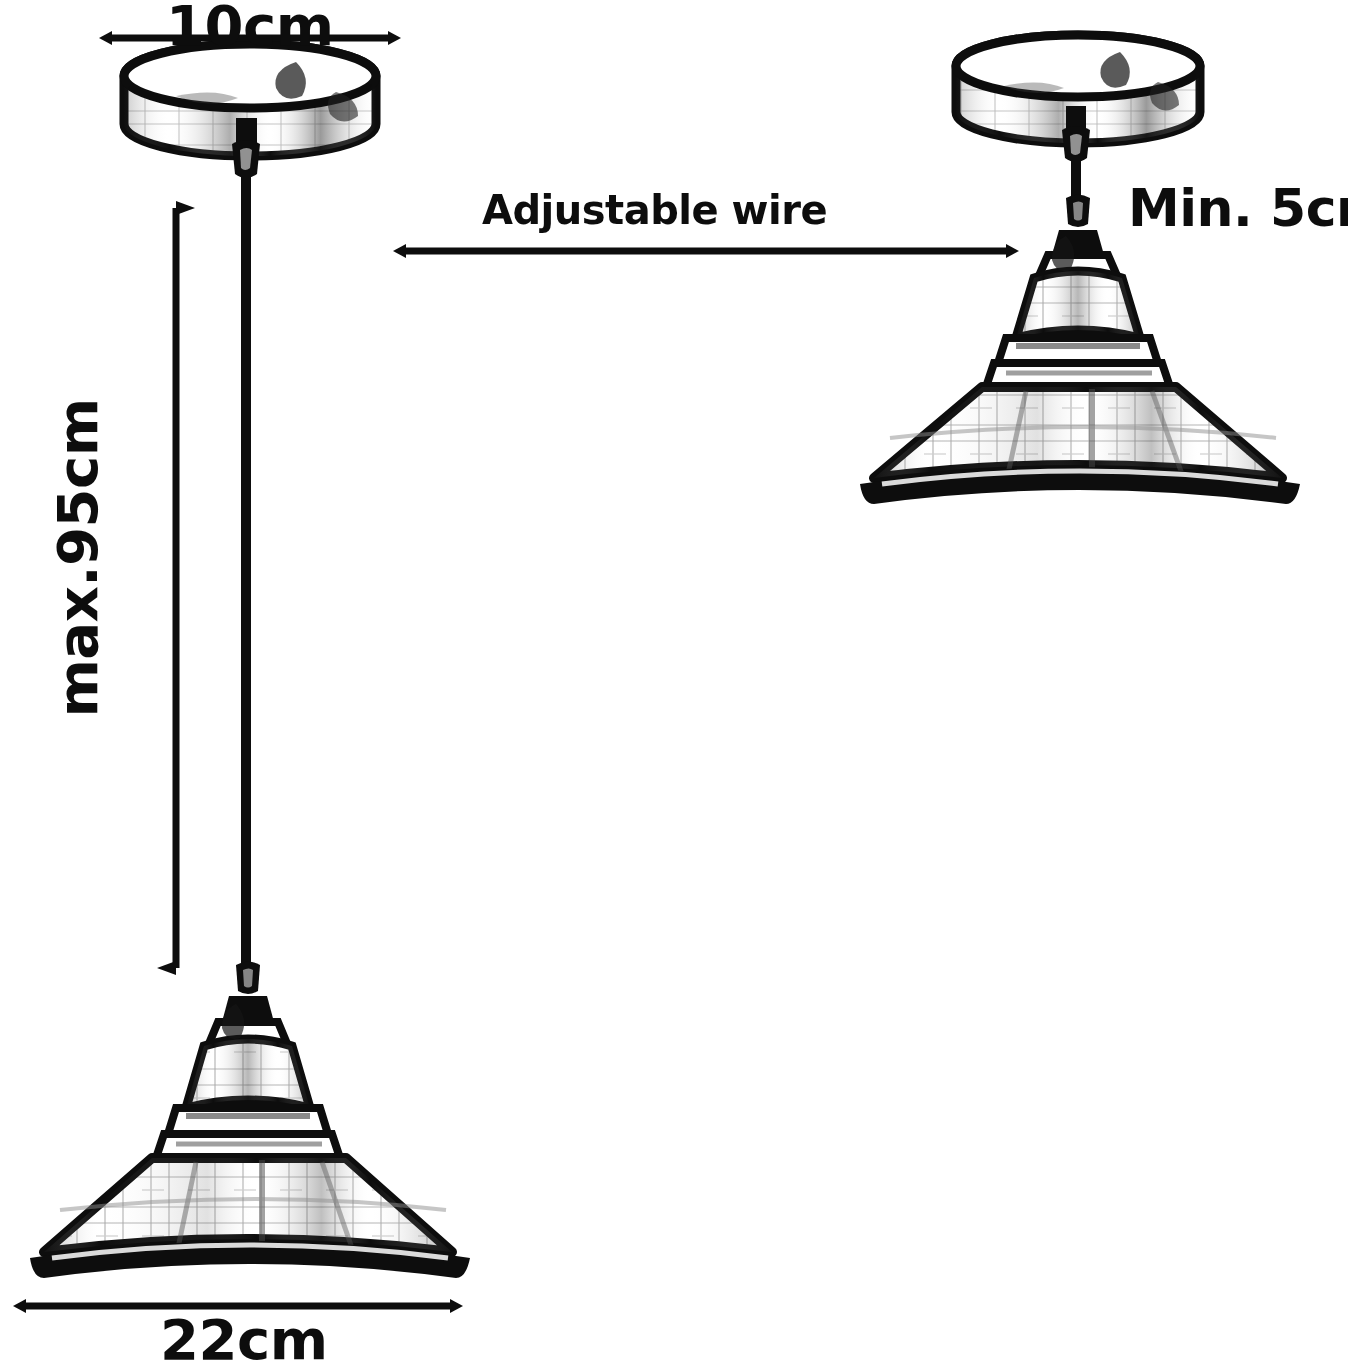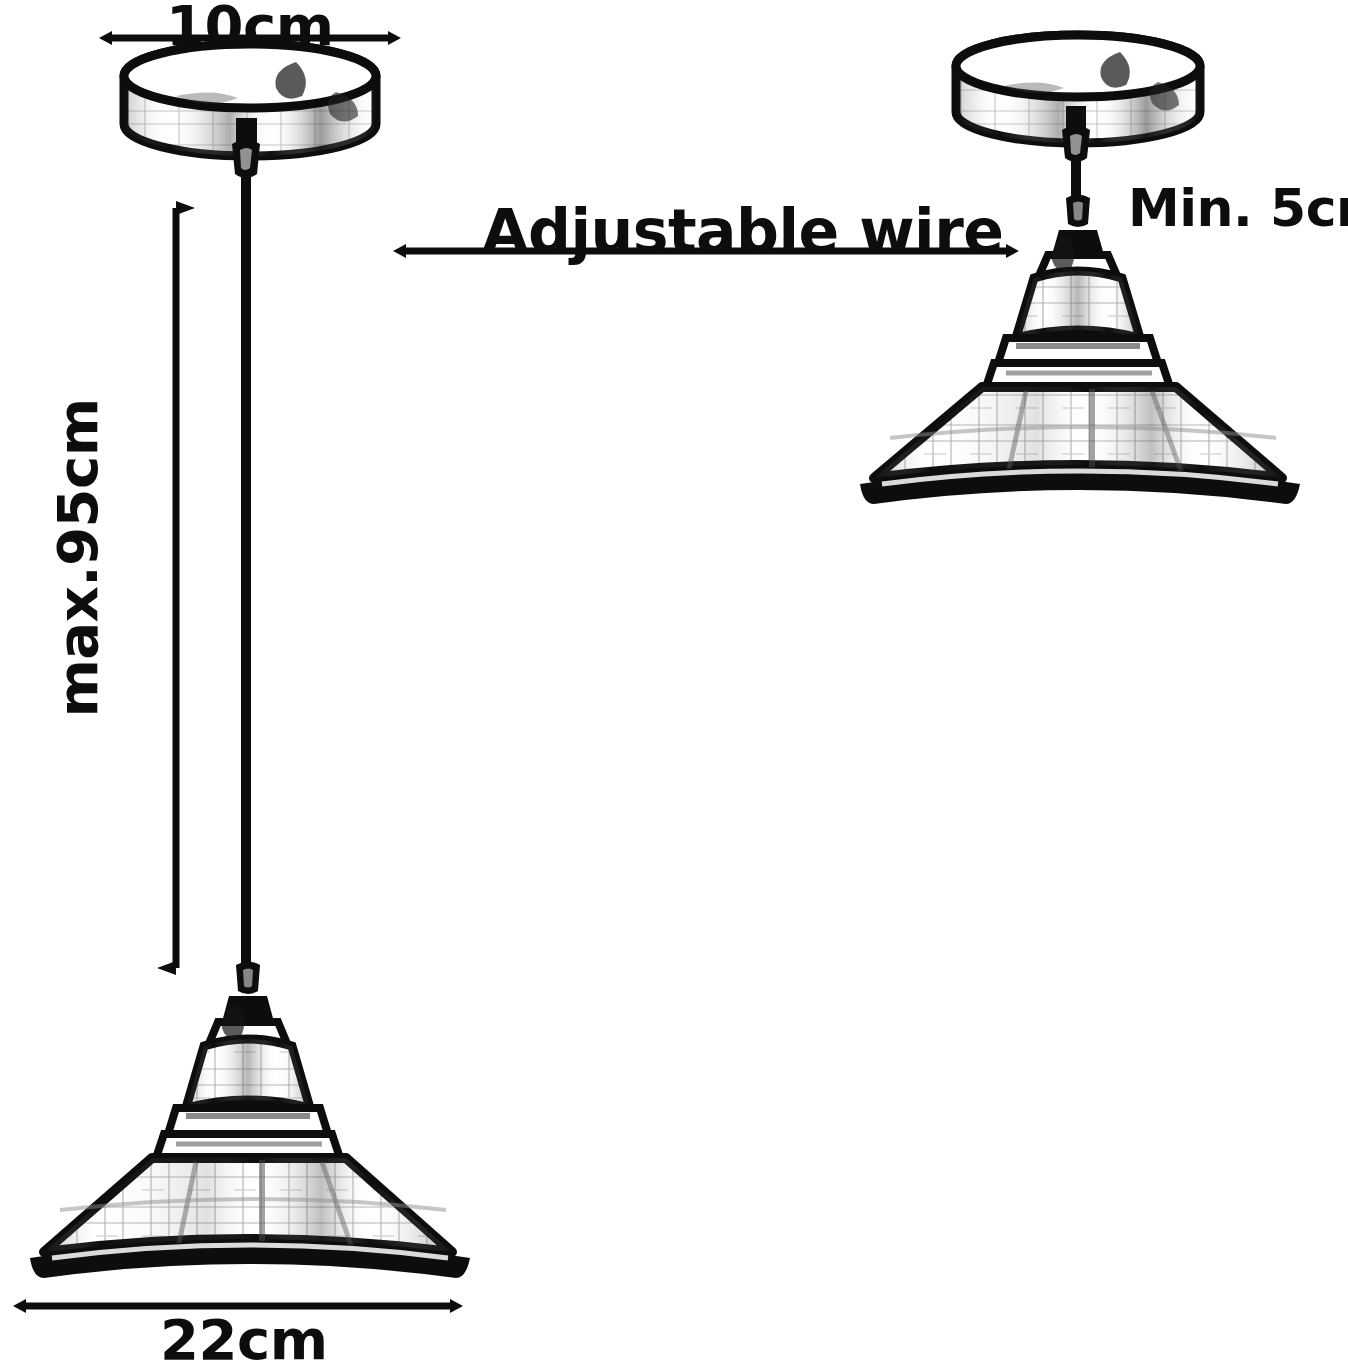--- a/index.html
+++ b/index.html
@@ -3,21 +3,21 @@
 <meta charset="utf-8">
 <style>
   html,body{margin:0;padding:0;background:#ffffff;}
   body{width:1348px;height:1366px;position:relative;overflow:hidden;
        font-family:"DejaVu Sans","Liberation Sans",sans-serif;background:#fff;}
   .stage{position:absolute;inset:0;width:1348px;height:1366px;padding-left:11px;}
   .lbl{position:absolute;color:#0d0d0d;font-weight:700;line-height:1;
        letter-spacing:-0.5px;white-space:nowrap;}
   #label-ceiling-diameter{left:166px;top:-2px;font-size:56px;}
   #label-shade-diameter{left:160px;top:1312px;font-size:56px;}
-  #label-adjustable-wire{left:482px;top:190px;font-size:60px;margin-top:11px;}
+  #label-adjustable-wire{left:482px;top:190px;font-size:40px;}
   #label-min-drop{left:1128px;top:182px;font-size:52px;}
   #label-max-drop{left:-82px;top:530px;font-size:56px;
       transform:rotate(-90deg);transform-origin:center center;}
   svg.art{position:absolute;left:0;top:0;width:1348px;height:1366px;display:block;}
 </style>
 </head>
 <body>
 
 <div class="stage">
 

